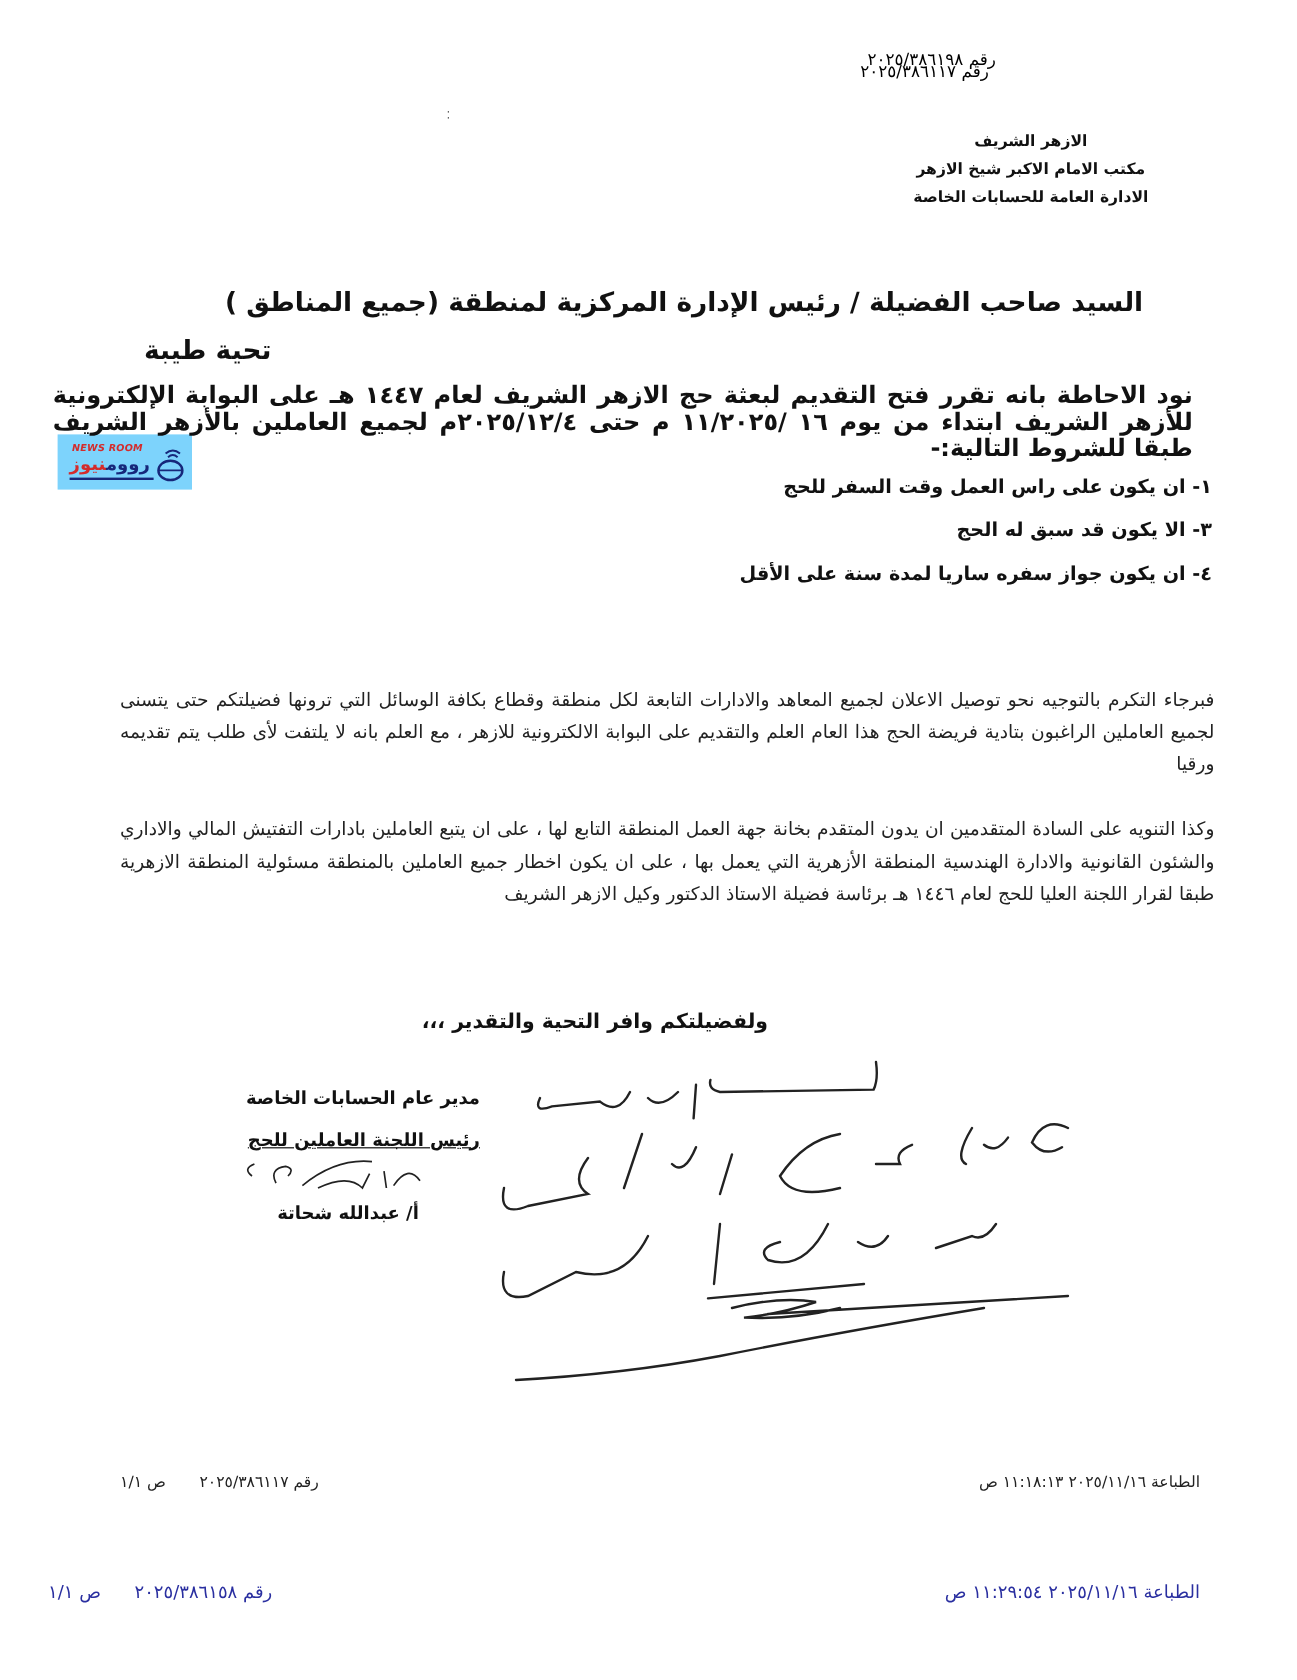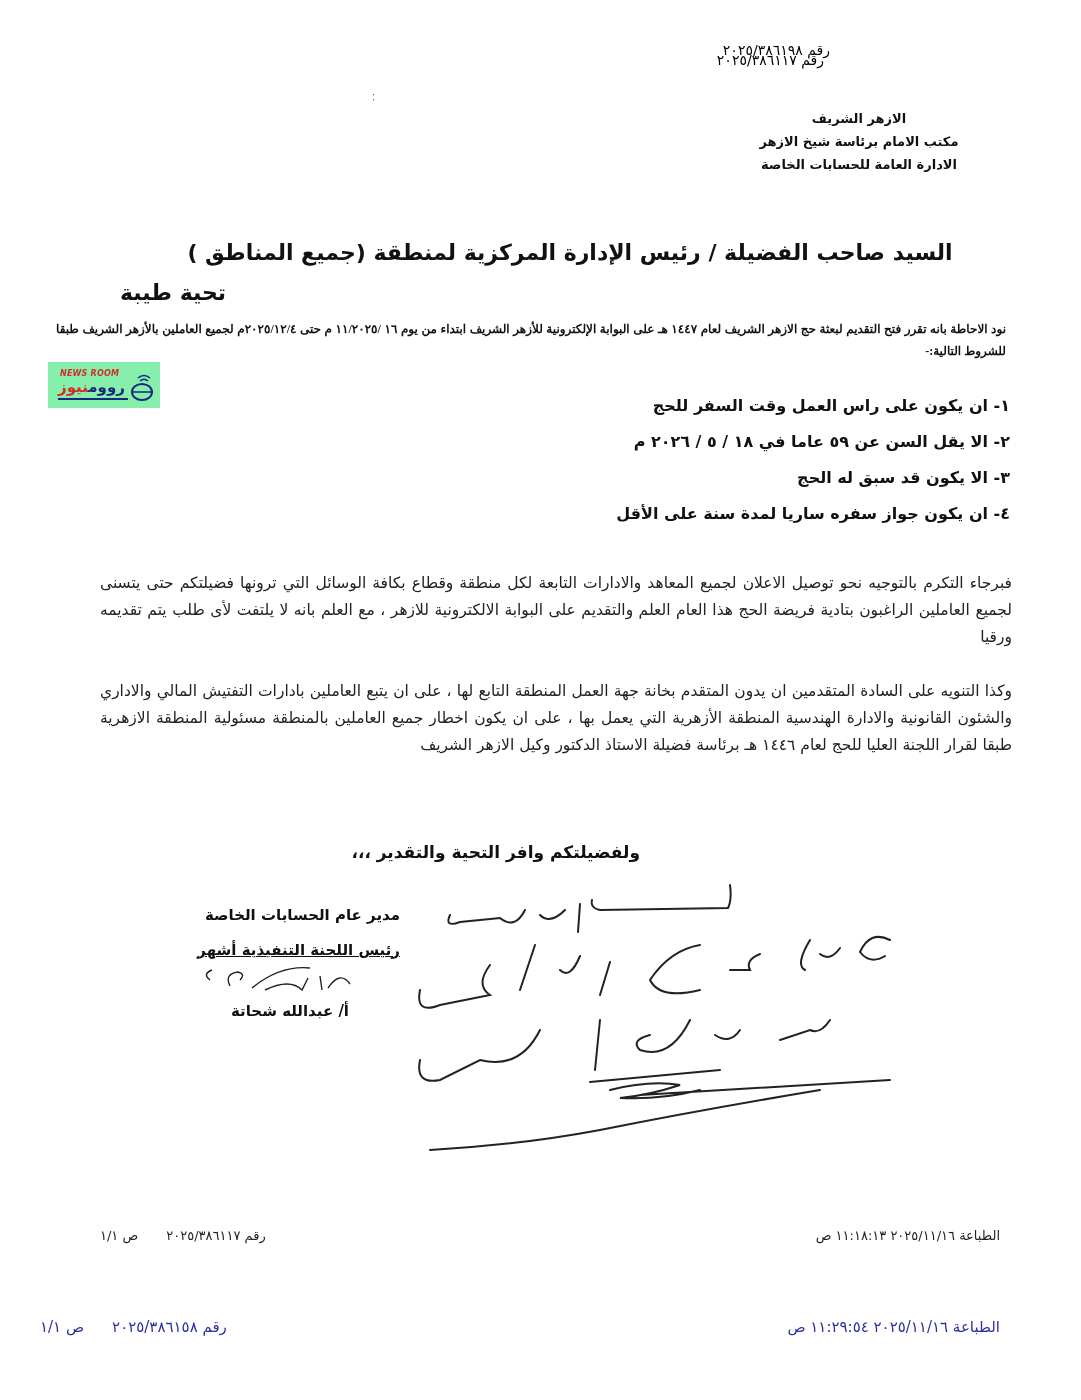--- a/index.html
+++ b/index.html
@@ -7,34 +7,34 @@
   .abs { position:absolute; }
   .rtl { direction:rtl; text-align:right; }
   .ref-top { left:680px; top:44px; width:150px; height:40px; color:#000000; font-size:14px; line-height:13px; }
   .ref-top .l1 { position:absolute; right:0; top:0; white-space:nowrap; }
   .ref-top .l2 { position:absolute; right:6px; top:10px; white-space:nowrap; }
   .dot-mark { left:372px; top:92px; width:3px; height:12px; color:#555; font-size:10px; line-height:5px; }
   .header-block { right:62px; top:107px; width:320px; font-size:13px; line-height:23px; font-weight:bold; }
   .header-block div { text-align:center; }
   .salutation { left:120px; top:240px; width:900px; text-align:center; font-size:22px; font-weight:bold; }
   .greeting { left:120px; top:280px; width:900px; text-align:left; font-size:22px; font-weight:bold; }
-  .intro { left:56px; top:318px; width:950px; font-size:12px; line-height:22px; font-weight:bold; text-align:justify;font-family:Liberation Serif, serif; }
+  .intro { left:44px; top:318px; width:950px; font-size:20px; line-height:22px; font-weight:bold; text-align:justify; }
   .conditions { left:80px; top:388px; width:930px; font-size:16px; font-weight:bold; }
   .conditions .cond { height:36px; line-height:36px; white-space:nowrap; }
   .para { left:100px; width:912px; font-size:15.5px; line-height:27px; text-align:justify; color:#222; }
   .para1 { top:570px; }
   .para2 { top:678px; }
   .closing { left:260px; top:842px; width:380px; text-align:right; font-size:17px; font-weight:bold; }
   .signatory { left:180px; top:898px; width:220px; font-size:15px; font-weight:bold; line-height:35px; text-align:right; }
   .sig-name { left:180px; top:1002px; width:220px; font-size:15px; font-weight:bold; text-align:center; }
   .footer1 { left:100px; top:1228px; width:900px; font-size:13px; color:#222; }
   .footer2 { left:40px; top:1318px; width:960px; font-size:15px; color:#2a2fa0; }
   .footer-row { display:flex; justify-content:space-between; direction:rtl; }
   .footer-left { display:flex; gap:28px; direction:rtl; }
-  .logo { left:48px; top:362px; width:112px; height:46px; background:#86efac; }
+  .logo { left:48px; top:362px; width:112px; height:46px; background:#7dd3fc; }
   .logo-news { position:absolute; left:12px; top:7px; font-size:8px; font-weight:bold; color:#d42b2b; font-style:italic; letter-spacing:0.2px; }
   .logo-name { position:absolute; left:10px; top:16px; font-size:15px; font-weight:bold; color:#16277a; direction:rtl;text-align:center; }
   .logo-name .red { color:#d42b2b; }
   .logo-underline { position:absolute; left:10px; top:36px; width:70px; height:2px; background:#16277a; }
   .logo-icon { position:absolute; left:80px; top:10px; width:28px; height:30px; }
   svg.hand { position:absolute; left:400px; top:870px; }
   svg.sig { position:absolute; left:190px; top:960px; }
 </style>
 </head>
 <body>
@@ -52,44 +52,43 @@
   <svg class="logo-icon" viewBox="0 0 28 30">
     <path d="M10 6 Q16 1 22 6" stroke="#16277a" stroke-width="1.6" fill="none"></path>
     <path d="M12 9 Q16 5.5 20 9" stroke="#16277a" stroke-width="1.6" fill="none"></path>
     <ellipse cx="14" cy="20" rx="10" ry="8" stroke="#16277a" stroke-width="2" fill="none"></ellipse>
     <line x1="4" y1="20" x2="24" y2="20" stroke="#16277a" stroke-width="1.5"></line>
   </svg>
 </div>
 
 <div class="abs header-block rtl">
   <div>الازهر الشريف</div>
-  <div>مكتب الامام برئاسة شيخ الازهر</div>
+  <div>مكتب الامام الاكبر شيخ الازهر</div>
   <div>الادارة العامة للحسابات الخاصة</div>
 </div>
 
 <div class="abs salutation rtl">السيد صاحب الفضيلة / رئيس الإدارة المركزية لمنطقة   (جميع المناطق )</div>
 <div class="abs greeting rtl">تحية طيبة</div>
 
 <div class="abs intro rtl">نود الاحاطة بانه تقرر فتح التقديم لبعثة حج الازهر الشريف لعام ١٤٤٧ هـ على البوابة الإلكترونية للأزهر الشريف ابتداء من يوم ١٦ /١١/٢٠٢٥ م حتى ٢٠٢٥/١٢/٤م لجميع العاملين بالأزهر الشريف طبقا للشروط التالية:-</div>
 
 <div class="abs conditions rtl">
   <div class="cond">١-  ان يكون على راس العمل وقت السفر للحج</div>
-  <div class="cond">٢-  الا يقل السن عن ٥٩ عاما في ١٨ / ٥ / ٢٠٢٦ م</div>
   <div class="cond">٣-  الا يكون قد سبق له الحج</div>
   <div class="cond">٤-  ان يكون جواز سفره ساريا لمدة سنة على الأقل</div>
 </div>
 
 <div class="abs para para1 rtl">فبرجاء التكرم بالتوجيه نحو توصيل الاعلان لجميع المعاهد والادارات التابعة لكل منطقة وقطاع بكافة الوسائل التي ترونها فضيلتكم حتى يتسنى لجميع العاملين الراغبون بتادية فريضة الحج هذا العام العلم والتقديم على البوابة الالكترونية للازهر ، مع العلم بانه لا يلتفت لأى طلب يتم تقديمه ورقيا</div>
 <div class="abs para para2 rtl">وكذا التنويه على السادة المتقدمين ان يدون المتقدم بخانة جهة العمل المنطقة التابع لها ، على ان يتبع العاملين بادارات التفتيش المالي والاداري والشئون القانونية والادارة الهندسية المنطقة الأزهرية التي يعمل بها ، على ان يكون اخطار جميع العاملين بالمنطقة مسئولية المنطقة الازهرية طبقا لقرار اللجنة العليا للحج لعام ١٤٤٦ هـ برئاسة فضيلة الاستاذ الدكتور وكيل الازهر الشريف</div>
 
 <div class="abs closing rtl">ولفضيلتكم وافر التحية والتقدير ،،،</div>
 
 <div class="abs signatory rtl">
   <div>مدير عام الحسابات الخاصة</div>
-  <div style="text-decoration:underline;text-decoration-thickness:1px;">رئيس اللجنة التنفيذية أشهر</div>
+  <div style="text-decoration:underline;text-decoration-thickness:1px;">رئيس اللجنة العاملين للحج</div>
 </div>
 <svg class="sig" width="200" height="40" viewBox="0 0 200 40">
   <path d="M20 20 Q12 14 22 10 M40 26 Q34 14 48 12 Q56 14 50 20 M62 28 Q90 5 120 8 M75 30 Q100 18 112 30 L118 18 M130 16 L132 30 M138 28 Q150 10 160 24" stroke="#222" stroke-width="1.4" fill="none"></path>
 </svg>
 <div class="abs sig-name rtl">أ/ عبدالله شحاتة</div>
 
 <svg class="hand" width="520" height="290" viewBox="0 0 520 290">
   <g stroke="#222" stroke-width="2" fill="none" stroke-linecap="round">
     <path d="M330 15 Q332 30 328 38 L200 40 Q190 38 192 30 M180 34 L178 62 M165 40 Q150 55 140 45 M125 40 Q115 60 100 48 L60 52 Q44 58 50 45"></path>
     <path d="M490 70 Q470 60 460 82 Q470 95 485 86 M440 78 Q430 92 420 84 M410 70 Q395 95 405 100 M360 84 Q345 90 350 100 L330 100 M300 75 Q270 80 250 110 Q260 130 300 120 M210 92 L200 125 M180 86 Q170 110 160 100 M135 75 L120 120 M90 95 Q75 115 90 125 L40 135 Q15 145 20 120"></path>

